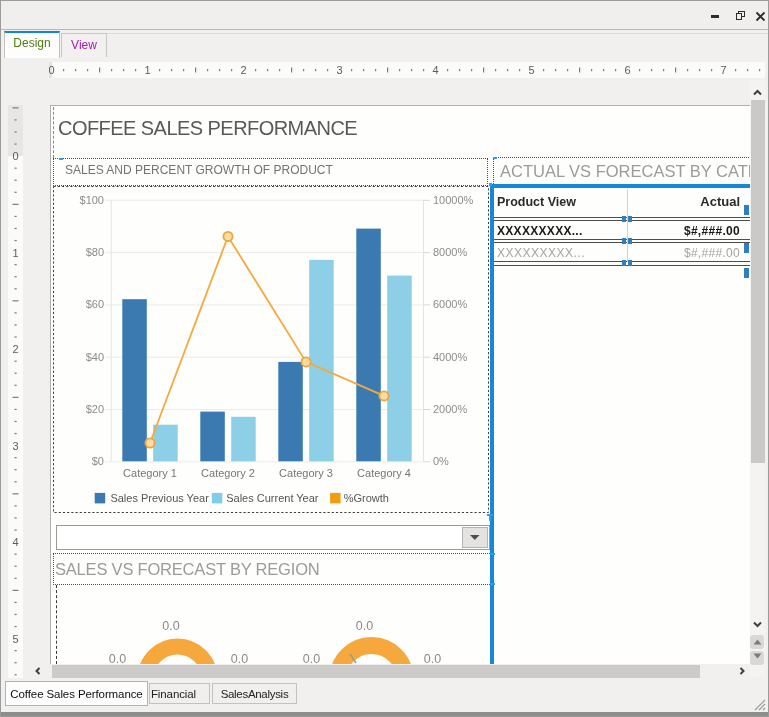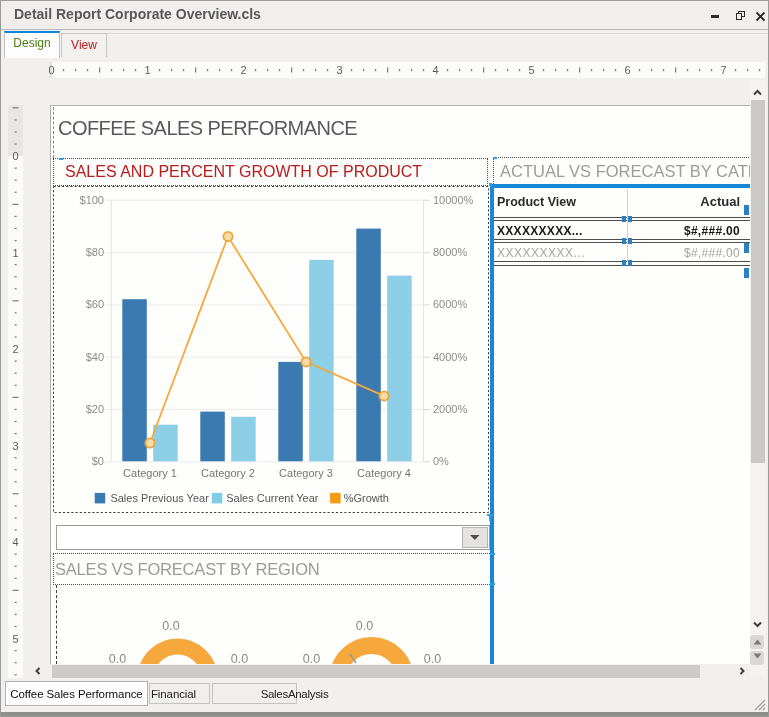--- a/index.html
+++ b/index.html
@@ -3,32 +3,31 @@
 <style>
 html,body{margin:0;padding:0;}
 body{font-family:"Liberation Sans",sans-serif;}
 #win{position:relative;width:769px;height:717px;background:#f1f0ee;overflow:hidden;}
 .abs{position:absolute;}
 </style></head><body>
 <div id="win">
 <div class="abs" style="left:0;top:0;width:769px;height:717px;border:1px solid #9b9b9a;box-sizing:border-box;z-index:50;pointer-events:none;"></div>
 <div class="abs" style="left:0;top:712px;width:769px;height:5px;background:#8d8d8c;z-index:49;"></div>
 <div class="abs" style="left:1px;top:1px;width:767px;height:28px;background:#f0efed;"></div>
-<div class="abs" style="left:14px;top:6px;font-size:14px;font-weight:bold;color:#58585a;">Detail Report Corporate Overview.cls</div>
 <div class="abs" style="left:1px;top:29px;width:767px;height:1px;background:#b9b8b6;"></div>
 <div class="abs" style="left:711px;top:14.5px;width:7.5px;height:3px;background:#2b2b2b;"></div>
 <div class="abs" style="left:738px;top:10.5px;width:6.5px;height:6.5px;border:1.5px solid #2b2b2b;box-sizing:border-box;background:transparent;"></div>
 <div class="abs" style="left:735.5px;top:13px;width:6.5px;height:6.5px;border:1.5px solid #2b2b2b;box-sizing:border-box;background:#f0efed;"></div>
 <svg class="abs" style="left:755px;top:10.5px;" width="11" height="11">
       <path d="M1.5 1.5 L9.5 9.5 M9.5 1.5 L1.5 9.5" stroke="#2b2b2b" stroke-width="1.8"></path>
     </svg>
 <div class="abs" style="left:4px;top:31px;width:56px;height:27px;background:#fdfdfd;border:1px solid #c3c2c1;border-top:2px solid #0f86d7;border-bottom:none;box-sizing:border-box;"></div>
 <div class="abs" style="left:4px;top:36px;width:56px;text-align:center;font-size:12px;color:#4d7c0f;">Design</div>
 <div class="abs" style="left:61px;top:33px;width:46px;height:24px;background:#f2f1f0;border:1px solid #c8c7c6;border-bottom:none;box-sizing:border-box;"></div>
-<div class="abs" style="left:61px;top:38px;width:46px;text-align:center;font-size:12px;color:#b91c1c;">View</div>
+<div class="abs" style="left:61px;top:38px;width:46px;text-align:center;font-size:12px;color:#a21caf;">View</div>
 <div class="abs" style="left:107px;top:33px;width:661px;height:1px;background:#dcdbda;"></div>
 <svg class="abs" style="left:49px;top:62px;" width="716" height="16">
       <rect x="0" y="0" width="716" height="16" fill="#fbfbf9"></rect>
       <rect x="0" y="0" width="3" height="16" fill="#e4e3e1"></rect>
       <text x="2.5" y="12" font-size="11" fill="#5d5d5d" text-anchor="middle" font-family="Liberation Sans">0</text>
       <rect x="14.0" y="7" width="1.2" height="2.2" fill="#7c7c7c"></rect>
       <rect x="26.0" y="7" width="1.2" height="2.2" fill="#7c7c7c"></rect>
       <rect x="38.0" y="7" width="1.2" height="2.2" fill="#7c7c7c"></rect>
       <rect x="50.0" y="5.5" width="1.2" height="5" fill="#7c7c7c"></rect>
       <rect x="62.0" y="7" width="1.2" height="2.2" fill="#7c7c7c"></rect>
@@ -137,21 +136,21 @@
       <rect x="6.5" y="520.9375" width="2.2" height="1.2" fill="#7c7c7c"></rect>
       <rect x="6.5" y="545.0625" width="2.2" height="1.2" fill="#7c7c7c"></rect>
       <rect x="6.5" y="557.125" width="2.2" height="1.2" fill="#7c7c7c"></rect>
       <rect x="6.5" y="569.1875" width="2.2" height="1.2" fill="#7c7c7c"></rect>
     </svg>
 <div class="abs" style="left:49.5px;top:104.5px;width:700px;height:559px;background:#fefefd;border-top:1px solid #b0afad;border-left:1px solid #b0afad;box-sizing:border-box;overflow:hidden;"></div>
 <div class="abs" style="left:0;top:0;width:750px;height:664px;overflow:hidden;">
 <div class="abs" style="left:53px;top:107px;width:1px;height:51px;border-left:1px dashed #8a8a8a;"></div>
 <div class="abs" style="left:58px;top:117px;font-size:20px;color:#58595a;letter-spacing:-0.55px;">COFFEE SALES PERFORMANCE</div>
 <div class="abs" style="left:52.5px;top:157.5px;width:435px;height:28px;border:1px dotted #4e4e4e;box-sizing:border-box;"></div>
-<div class="abs" style="left:65px;top:162.5px;font-size:16px;color:#b91c1c;letter-spacing:0px;">SALES AND PERCENT GROWTH OF PRODUCT</div>
+<div class="abs" style="left:65px;top:162.5px;font-size:12px;color:#737373;letter-spacing:0px;">SALES AND PERCENT GROWTH OF PRODUCT</div>
 <div class="abs" style="left:492.5px;top:156.5px;width:300px;height:29px;border:1px dotted #4e4e4e;box-sizing:border-box;"></div>
 <div class="abs" style="left:500px;top:161.5px;font-size:16.5px;color:#9b9b9b;letter-spacing:0px;white-space:nowrap;">ACTUAL VS FORECAST BY CATEGORY</div>
 <div class="abs" style="left:52.5px;top:186px;width:436px;height:327px;background:#fefefc;"></div>
 <svg class="abs" style="left:52.5px;top:186px;" width="436" height="327">
         <rect x="0.5" y="0.5" width="435" height="326" fill="none" stroke="#3f3f3f" stroke-width="1" stroke-dasharray="2.2,2"></rect>
       </svg>
 <svg class="abs" style="left:53px;top:186px;" width="435" height="327">
         <rect x="52" y="275.3" width="318" height="1" fill="#ebebeb"></rect>
         <rect x="370" y="275.3" width="7" height="1" fill="#d9d9d9"></rect>
         <rect x="52" y="223.0" width="318" height="1" fill="#ebebeb"></rect>
@@ -276,16 +275,16 @@
 <div class="abs" style="left:750px;top:650.5px;width:14px;height:14px;background:#d9d8d6;border-radius:3px;"></div>
 <svg class="abs" style="left:753px;top:653px;" width="9" height="6">
       <path d="M0.5 0.5 L4.5 5.5 L8.5 0.5 Z" fill="#7b7b79"></path>
     </svg>
 <div class="abs" style="left:1px;top:677.5px;width:767px;height:34.5px;background:#f1f0ee;"></div>
 <div class="abs" style="left:5px;top:681px;width:143px;height:25px;background:#fdfdfd;border:1px solid #b2b2b2;box-sizing:border-box;"></div>
 <div class="abs" style="left:5px;top:687.5px;width:143px;text-align:center;font-size:11.5px;color:#111;letter-spacing:-0.1px;">Coffee Sales Performance</div>
 <div class="abs" style="left:149px;top:683px;width:61px;height:21px;background:#f0efee;border:1px solid #c2c2c1;box-sizing:border-box;"></div>
 <div class="abs" style="left:149px;top:687.5px;width:49px;text-align:center;font-size:11.5px;color:#222;letter-spacing:-0.1px;">Financial</div>
 <div class="abs" style="left:212px;top:683px;width:85px;height:21px;background:#f0efee;border:1px solid #c2c2c1;box-sizing:border-box;"></div>
-<div class="abs" style="left:212px;top:687.5px;width:85px;text-align:center;font-size:11.5px;color:#222;letter-spacing:-0.3px;padding-left:40px;">SalesAnalysis</div>
+<div class="abs" style="left:212px;top:687.5px;width:85px;text-align:center;font-size:11.5px;color:#222;letter-spacing:-0.3px;">SalesAnalysis</div>
 <svg class="abs" style="left:753px;top:698px;" width="13" height="13">
       <path d="M12 2 L2 12 M12 6 L6 12 M12 10 L10 12" stroke="#9a9a98" stroke-width="1.2"></path>
     </svg>
 </div>
 </body></html>

